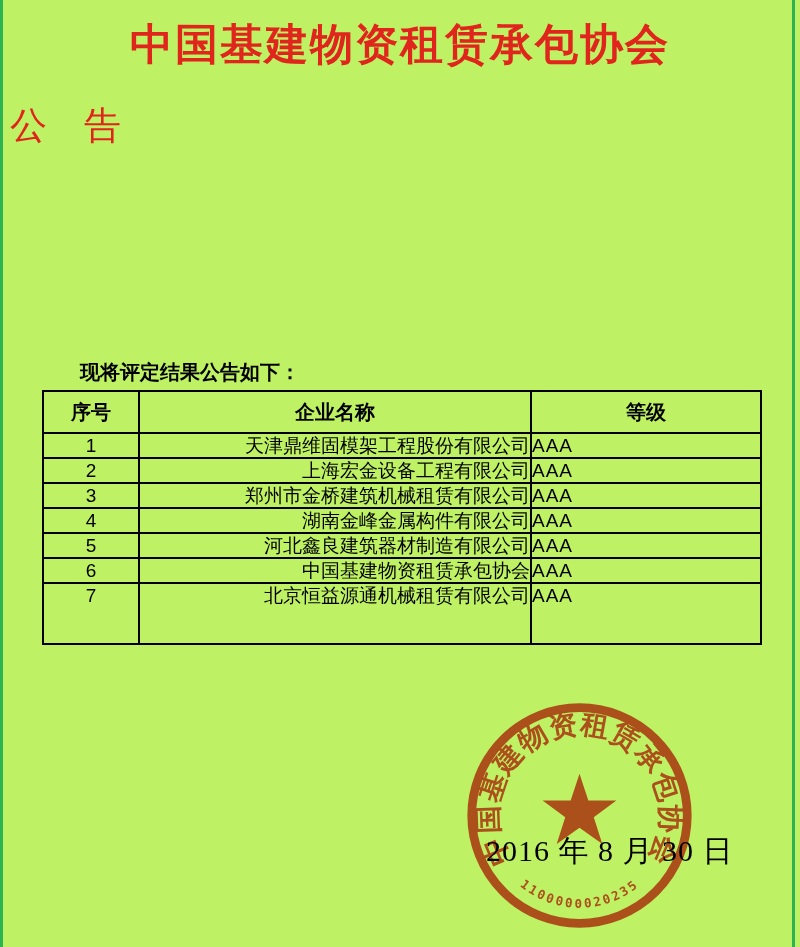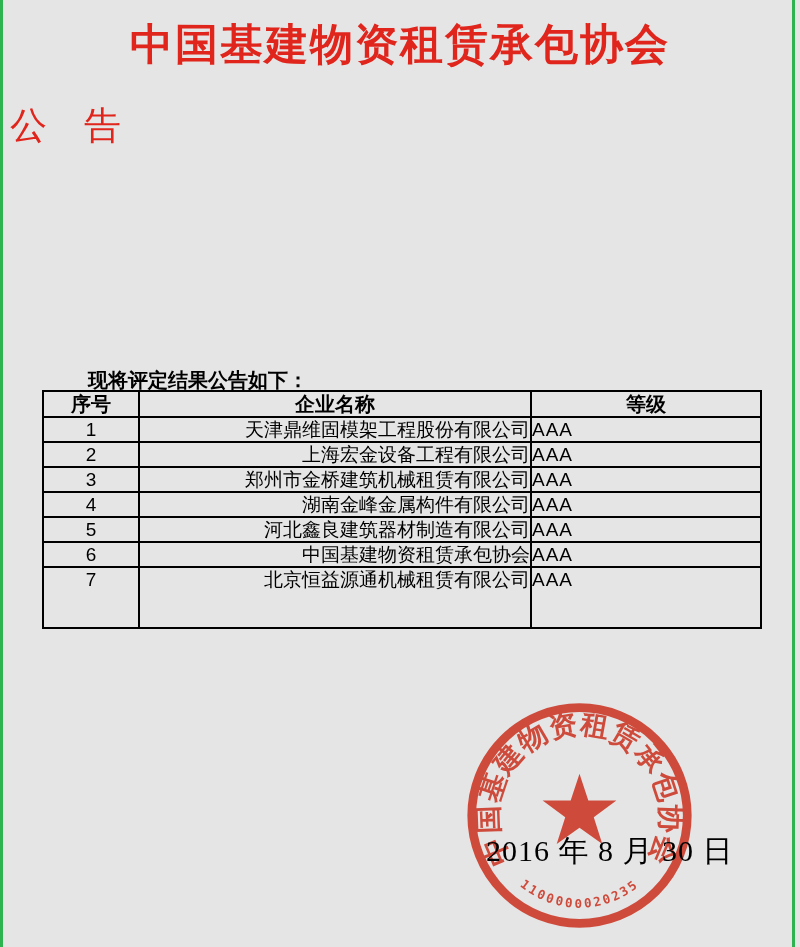--- a/index.html
+++ b/index.html
@@ -1,17 +1,17 @@
 <!DOCTYPE html>
 <html><head>
 <meta charset="utf-8">
 <style>
   html,body{margin:0;padding:0;background:#ffffff;}
   .page{
-    position:relative;width:800px;height:947px;background:#e5e5e5;
+    position:relative;width:800px;height:947px;background:#bef264;
     font-family:"Liberation Sans", sans-serif;overflow:hidden;color:#000;
   }
   .edge{position:absolute;top:0;width:3px;height:947px;background:#2db34f;}
   .edge.left{left:0;}
   .edge.right{left:792px;}
   .title{
     position:absolute;top:20px;left:0;width:100%;margin:0;text-align:center;
     color:#e0251c;font-size:43px;font-weight:bold;letter-spacing:2px;line-height:1.15;
   }
   .subtitle{
@@ -21,33 +21,33 @@
   .issue{
     position:absolute;top:176px;left:0;width:100%;text-align:center;
     font-family:"Liberation Serif", serif;font-size:18px;
   }
   .body-par{
     position:absolute;top:221px;left:40px;width:722px;margin:0;
     font-size:20px;line-height:26.8px;font-weight:bold;
     text-indent:2em;text-align:justify;
   }
   .intro-par{
-    position:absolute;top:359px;left:40px;width:722px;margin:8px;
+    position:absolute;top:359px;left:40px;width:722px;margin:0;
     font-size:20px;line-height:26px;font-weight:bold;text-indent:2em;
   }
   table.rating{
     position:absolute;top:390px;left:42px;width:718px;
     border-collapse:collapse;table-layout:fixed;border:2px solid #000;
   }
   table.rating col.c1{width:96px;}
   table.rating col.c2{width:392px;}
   table.rating col.c3{width:230px;}
   table.rating th{
     border:2px solid #000;height:24px;line-height:24px;
-    font-size:20px;font-weight:bold;text-align:center;padding:0;
+    font-size:20px;font-weight:bold;text-align:center;padding:8px;
   }
   table.rating td{
     border:2px solid #000;height:23px;line-height:23px;
     font-size:19px;padding:0;overflow:hidden;white-space:nowrap;
   }
   td.no{text-align:center;font-size:20px;}
   td.company{text-align:right;padding-left:12px;}
   td.grade{text-align:left;letter-spacing:1px;}
   tr.last-data td{border-bottom:none;}
   tr.spacer td{border-top:none;height:36px;}

